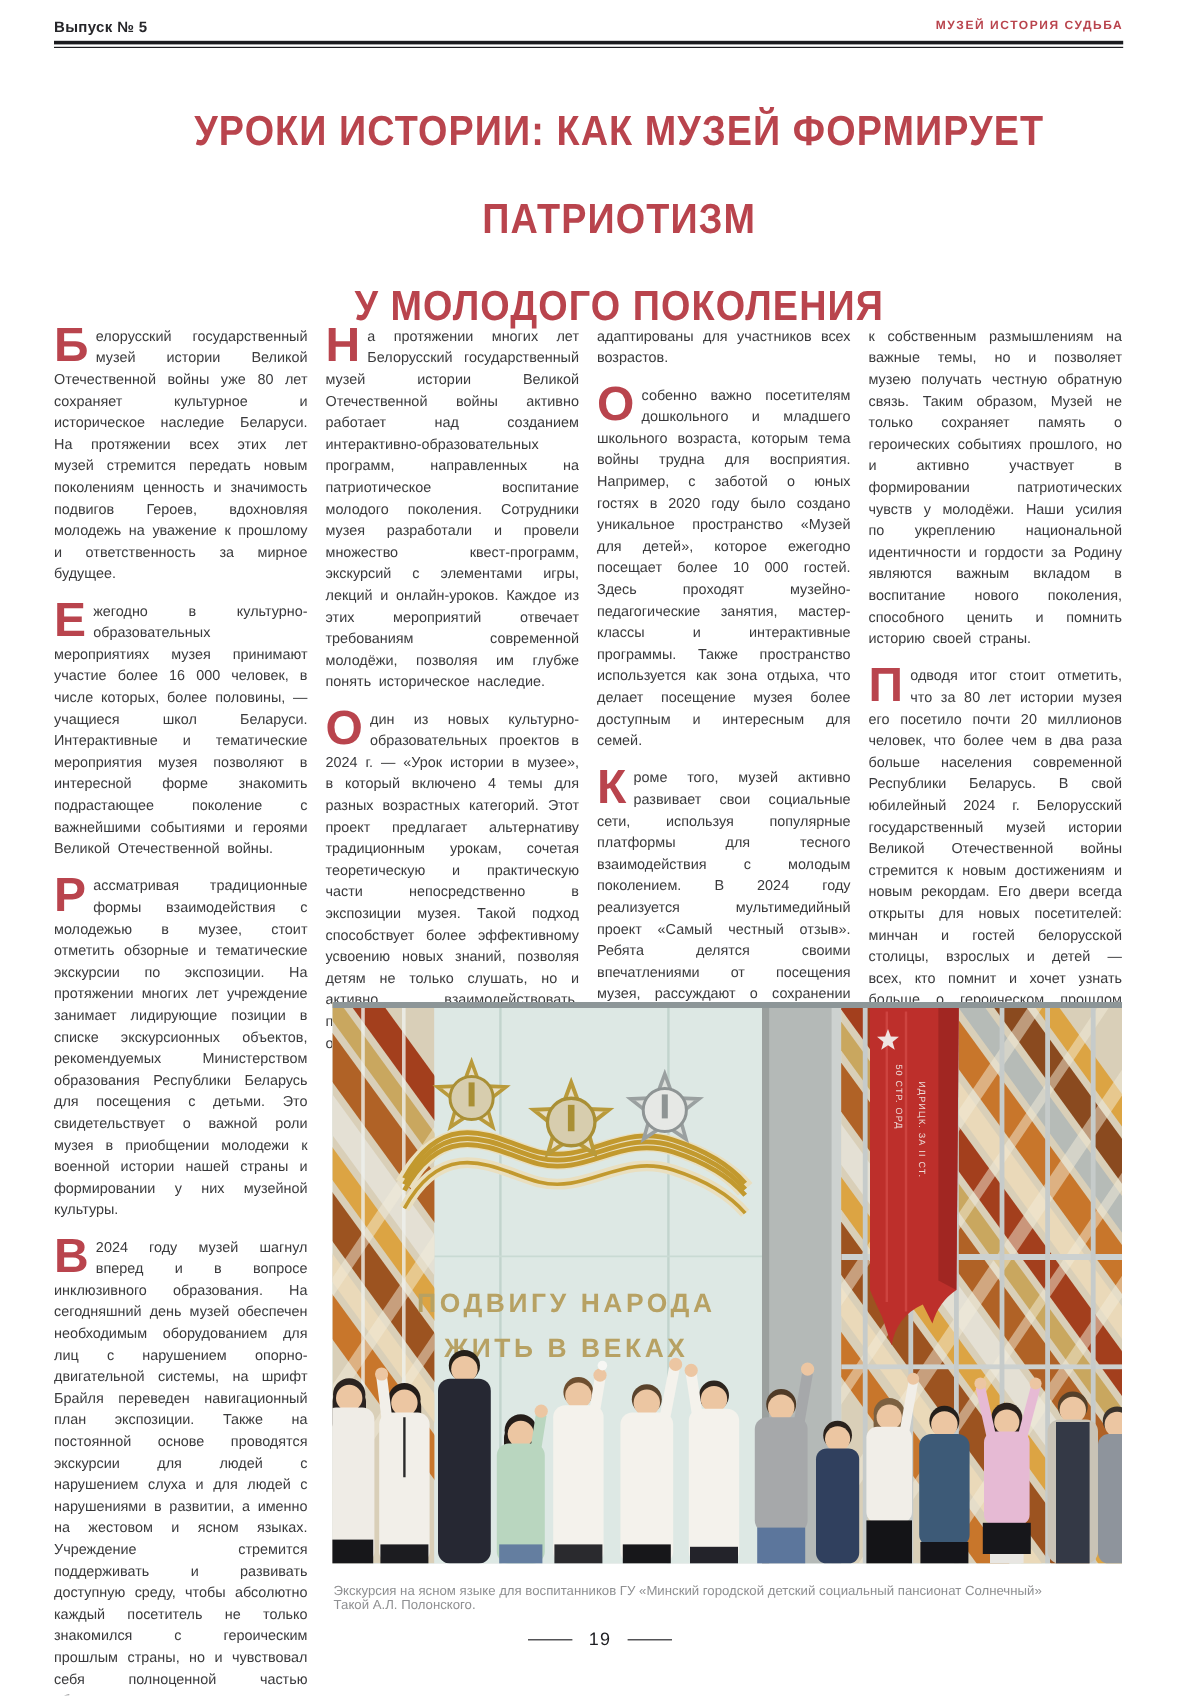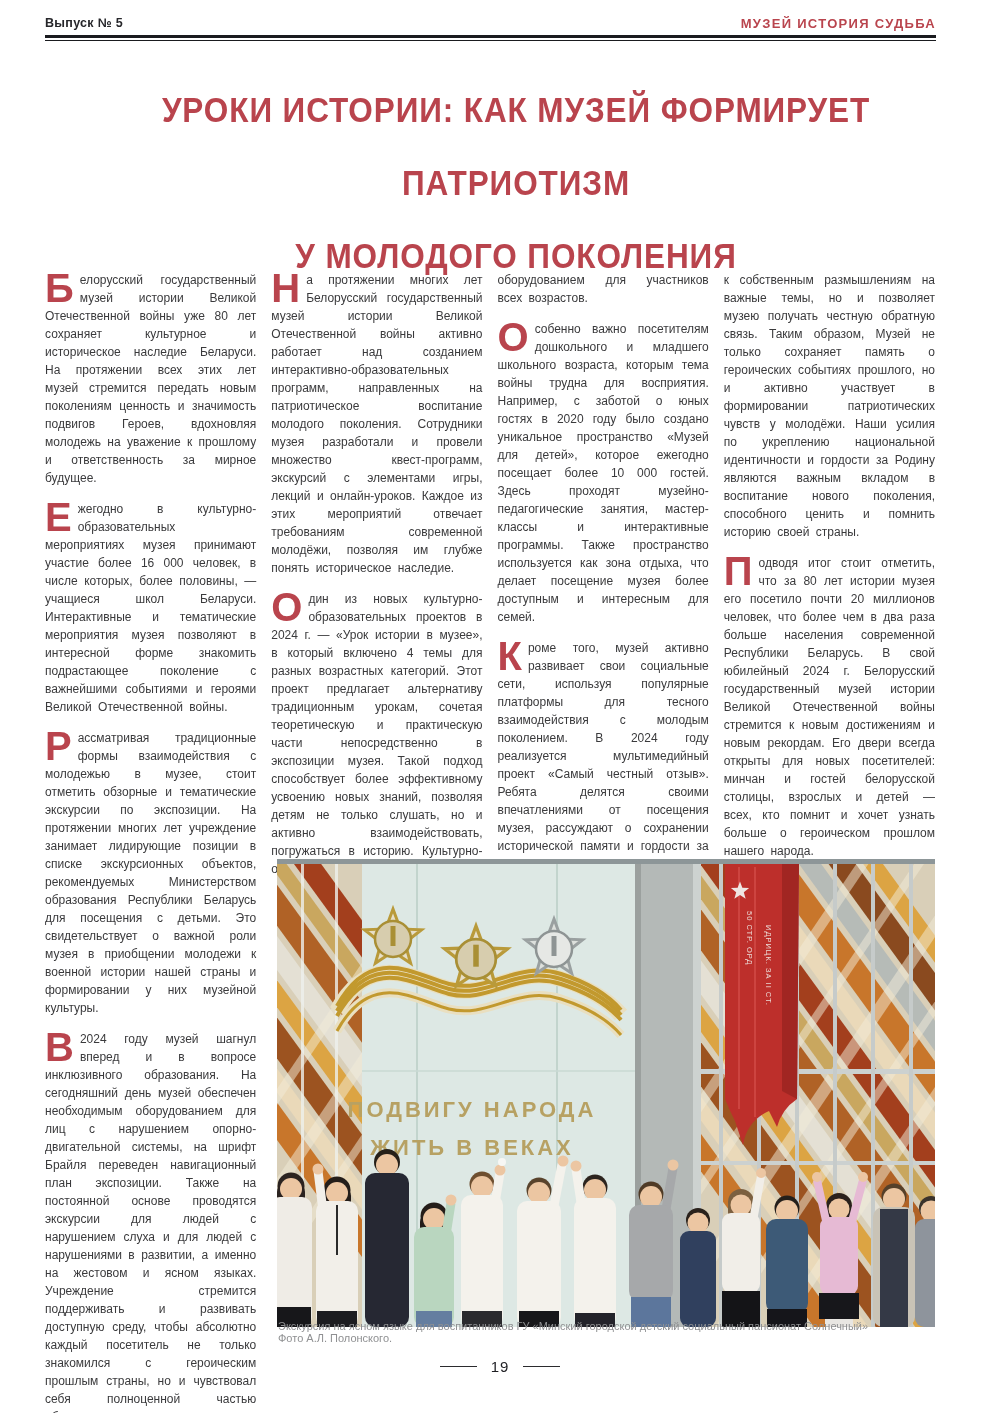--- a/index.html
+++ b/index.html
@@ -3,21 +3,21 @@
 <meta charset="utf-8">
 <style>
   html,body{margin:0;padding:0;background:#ffffff;}
   .page{position:relative;width:1000px;height:1413px;background:#fff;overflow:hidden;
         font-family:"Liberation Sans",sans-serif;}
 
   
   .header{position:absolute;left:45px;right:64px;top:16px;}
   .header-row{display:flex;justify-content:space-between;align-items:flex-start;}
   .issue{font-size:12.5px;font-weight:700;color:#26262a;letter-spacing:.3px;}
-  .brand{font-size:13px;font-weight:700;color:var(--accent,#b9444d);letter-spacing:1.3px;}
+  .brand{font-size:10px;font-weight:700;color:var(--accent,#b9444d);letter-spacing:1.3px;}
   .rule{margin-top:4px;height:2px;border-top:3px solid #1a1b1f;border-bottom:1px solid #1a1b1f;}
 
   
   .title{position:absolute;top:74px;left:0;width:100%;text-align:center;
          color:var(--accent,#b9444d);font-weight:700;margin:16px;}
   .title-line{display:block;font-size:35px;letter-spacing:1px;margin-bottom:33px;
               transform:scaleX(.9);transform-origin:center;}
 
   
   .columns{position:absolute;top:271px;left:45px;width:890px;display:grid;
@@ -25,21 +25,21 @@
   .col p{margin:0 0 13px;font-size:12px;line-height:18px;color:#3a3a3c;
          text-align:justify;word-spacing:3px;}
   .dropcap{float:left;color:var(--accent,#b9444d);font-weight:700;font-size:40px;
            line-height:31px;padding:2px 6px 0 0;}
 
   .byline{margin-top:3px;text-align:right;color:#2c2c2e;}
   .byline-name{font-size:12px;font-weight:700;}
   .byline-role{font-size:10.8px;line-height:15px;color:#3a3a3c;}
 
   
-  .photo{position:absolute;left:277px;top:859px;width:658px;height:468px;background:#dfe7e3;}
+  .photo{position:absolute;left:277px;top:835px;width:658px;height:468px;background:#dfe7e3;}
   .photo svg{display:block;}
   .photo text{font-family:"Liberation Sans",sans-serif;}
   .caption{position:absolute;left:278px;top:1320px;font-size:11px;line-height:12px;color:#8f9092;}
 
   
   .footer{position:absolute;top:1358px;left:0;width:100%;display:flex;
           justify-content:center;align-items:center;gap:14px;}
   .footer-dash{width:37px;border-top:1.8px solid #2b2b2e;height:0;}
   .page-num{font-size:15px;color:#1e1e22;letter-spacing:1px;}
 </style>
@@ -67,21 +67,21 @@
       <p><span class="dropcap">Б</span><span>елорусский государственный музей истории Великой Отечественной войны уже 80 лет сохраняет культурное и историческое наследие Беларуси. На протяжении всех этих лет музей стремится передать новым поколениям ценность и значимость подвигов Героев, вдохновляя молодежь на уважение к прошлому и ответственность за мирное будущее.</span></p>
       <p><span class="dropcap">Е</span><span>жегодно в культурно-образовательных мероприятиях музея принимают участие более 16 000 человек, в числе которых, более половины, — учащиеся школ Беларуси. Интерактивные и тематические мероприятия музея позволяют в интересной форме знакомить подрастающее поколение с важнейшими событиями и героями Великой Отечественной войны.</span></p>
       <p><span class="dropcap">Р</span><span>ассматривая традиционные формы взаимодействия с молодежью в музее, стоит отметить обзорные и тематические экскурсии по экспозиции. На протяжении многих лет учреждение занимает лидирующие позиции в списке экскурсионных объектов, рекомендуемых Министерством образования Республики Беларусь для посещения с детьми. Это свидетельствует о важной роли музея в приобщении молодежи к военной истории нашей страны и формировании у них музейной культуры.</span></p>
       <p><span class="dropcap">В</span><span>2024 году музей шагнул вперед и в вопросе инклюзивного образования. На сегодняшний день музей обеспечен необходимым оборудованием для лиц с нарушением опорно-двигательной системы, на шрифт Брайля переведен навигационный план экспозиции. Также на постоянной основе проводятся экскурсии для людей с нарушением слуха и для людей с нарушениями в развитии, а именно на жестовом и ясном языках. Учреждение стремится поддерживать и развивать доступную среду, чтобы абсолютно каждый посетитель не только знакомился с героическим прошлым страны, но и чувствовал себя полноценной частью общества.</span></p>
     </div>
     <div class="col">
       <p><span class="dropcap">Н</span><span>а протяжении многих лет Белорусский государственный музей истории Великой Отечественной войны активно работает над созданием интерактивно-образовательных программ, направленных на патриотическое воспитание молодого поколения. Сотрудники музея разработали и провели множество квест-программ, экскурсий с элементами игры, лекций и онлайн-уроков. Каждое из этих мероприятий отвечает требованиям современной молодёжи, позволяя им глубже понять историческое наследие.</span></p>
       <p><span class="dropcap">О</span><span>дин из новых культурно-образовательных проектов в 2024 г. — «Урок истории в музее», в который включено 4 темы для разных возрастных категорий. Этот проект предлагает альтернативу традиционным урокам, сочетая теоретическую и практическую части непосредственно в экспозиции музея. Такой подход способствует более эффективному усвоению новых знаний, позволяя детям не только слушать, но и активно взаимодействовать, погружаться в историю. Культурно-образовательные программы музея</span></p>
     </div>
     <div class="col">
-      <p><span>оборудованием для участников всех возрастов.</span></p>
+      <p><span>адаптированы для участников всех возрастов.</span></p>
       <p><span class="dropcap">О</span><span>собенно важно посетителям дошкольного и младшего школьного возраста, которым тема войны трудна для восприятия. Например, с заботой о юных гостях в 2020 году было создано уникальное пространство «Музей для детей», которое ежегодно посещает более 10 000 гостей. Здесь проходят музейно-педагогические занятия, мастер-классы и интерактивные программы. Также пространство используется как зона отдыха, что делает посещение музея более доступным и интересным для семей.</span></p>
       <p><span class="dropcap">К</span><span>роме того, музей активно развивает свои социальные сети, используя популярные платформы для тесного взаимодействия с молодым поколением. В 2024 году реализуется мультимедийный проект «Самый честный отзыв». Ребята делятся своими впечатлениями от посещения музея, рассуждают о сохранении исторической памяти и гордости за подвиг предков. Этот формат не только побуждает молодёжь</span></p>
     </div>
     <div class="col">
       <p><span>к собственным размышлениям на важные темы, но и позволяет музею получать честную обратную связь. Таким образом, Музей не только сохраняет память о героических событиях прошлого, но и активно участвует в формировании патриотических чувств у молодёжи. Наши усилия по укреплению национальной идентичности и гордости за Родину являются важным вкладом в воспитание нового поколения, способного ценить и помнить историю своей страны.</span></p>
       <p><span class="dropcap">П</span><span>одводя итог стоит отметить, что за 80 лет истории музея его посетило почти 20 миллионов человек, что более чем в два раза больше населения современной Республики Беларусь. В свой юбилейный 2024 г. Белорусский государственный музей истории Великой Отечественной войны стремится к новым достижениям и новым рекордам. Его двери всегда открыты для новых посетителей: минчан и гостей белорусской столицы, взрослых и детей — всех, кто помнит и хочет узнать больше о героическом прошлом нашего народа.</span></p>
       <div class="byline">
         <div class="byline-name">Н.А. Заворотинская,</div>
         <div class="byline-role">специалист по маркетингу</div>
         <div class="byline-role">отдела музейных коммуникаций</div>
@@ -329,21 +329,21 @@
           <rect x="-16" y="360" width="32" height="108" rx="9" fill="#8e949c"></rect>
         </g>
       </g>
 
       <rect x="0" y="0" width="658" height="5" fill="#8d9698"></rect>
     </svg>
   </figure>
 
   <div class="caption">
     <div>Экскурсия на ясном языке для воспитанников ГУ «Минский городской детский социальный пансионат Солнечный»</div>
-    <div>Фото А.Л. Полонского.</div>
+    <div>Такой А.Л. Полонского.</div>
   </div>
 
   <div class="footer">
     <div class="footer-dash"></div>
     <div class="page-num">19</div>
     <div class="footer-dash"></div>
   </div>
 
 </div>
 

